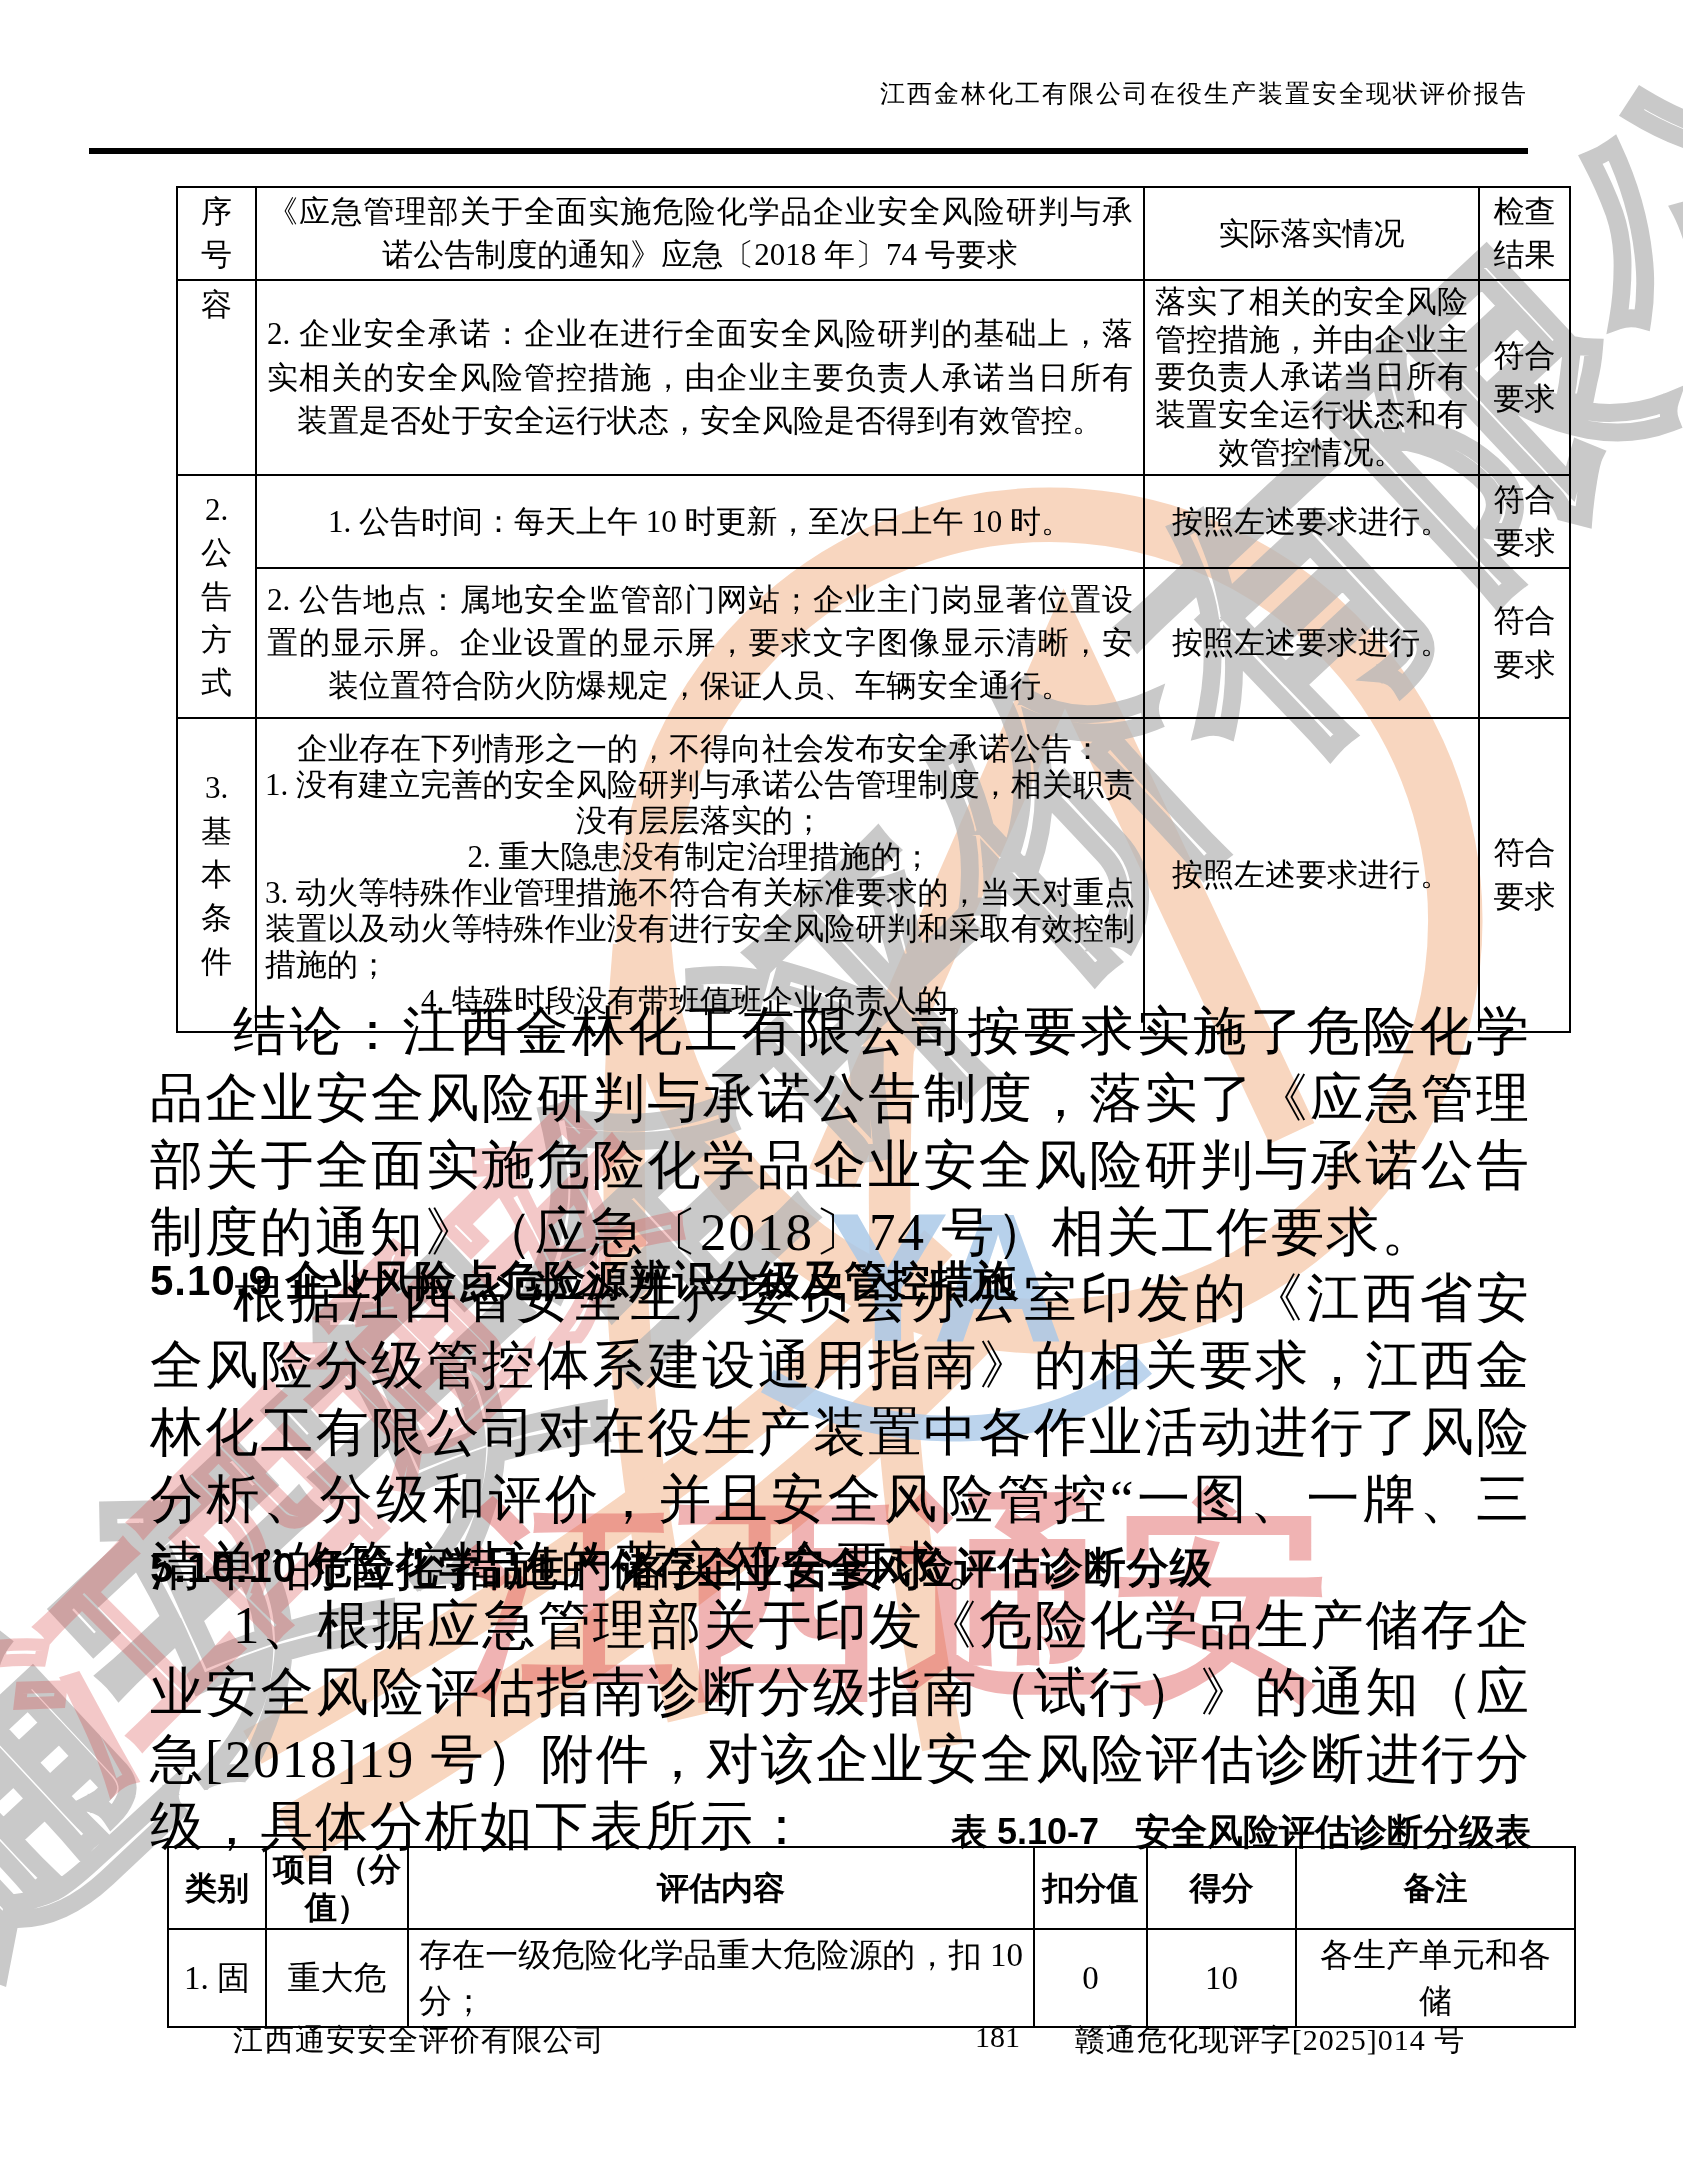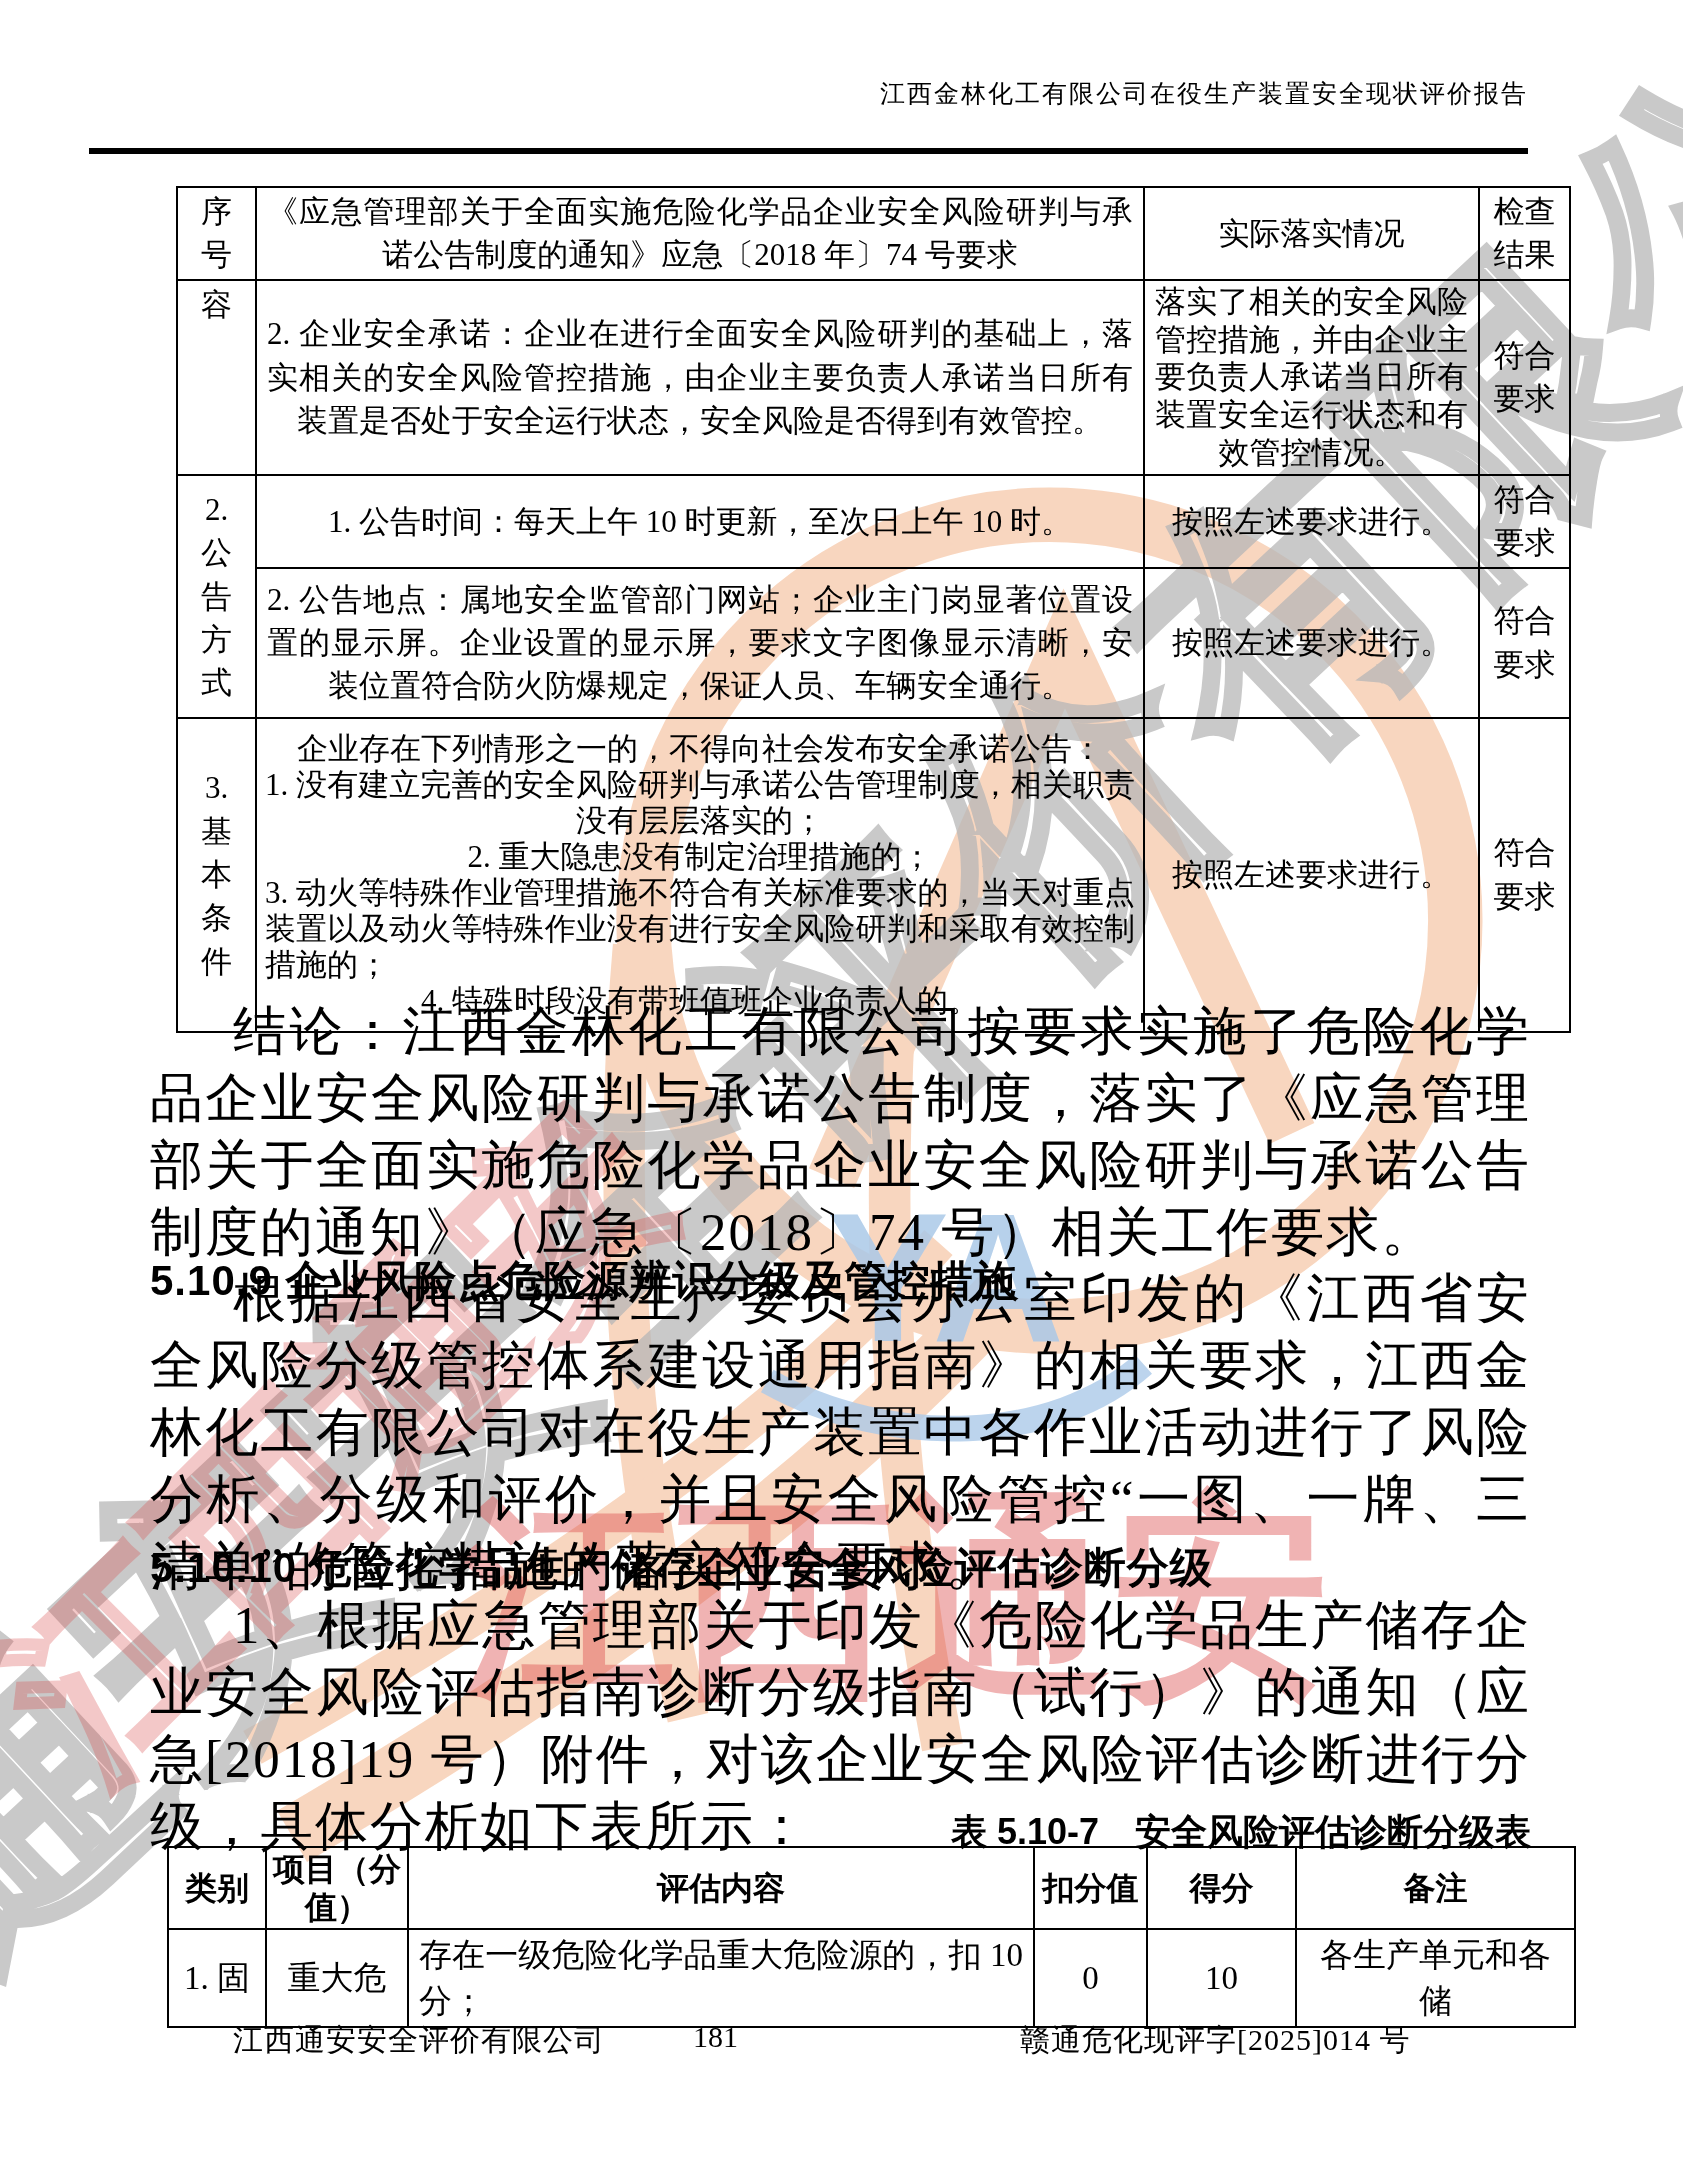--- a/index.html
+++ b/index.html
@@ -56,22 +56,22 @@
   .t2title {
     left:150px; width:1381px; top:1808px; text-align:right;
     font-size:36px; font-weight:bold; font-family:"Liberation Sans", sans-serif;
   }
   #table2 { left:167px; top:1846px; width:1407px; }
   #table2 th { font-weight:bold; font-size:32px; line-height:38px; padding:2px 6px; }
   #table2 td { font-size:33px; }
 
   
   .footer-left  { left:233px;  top:2020px; width:495px;  font-size:30px; letter-spacing:1px; }
-  .footer-page  { left:693px;  top:2020px; width:327px;  font-size:30px; text-align:left; }
-  .footer-right { left:1020px; top:2020px; width:500px;  font-size:30px; text-align:left; letter-spacing:1px; }
+  .footer-page  { left:693px;  top:2020px; width:327px;  font-size:30px; text-align:right; }
+  .footer-right { left:1020px; top:2020px; width:500px;  font-size:30px; text-align:center; letter-spacing:1px; }
 </style>
 </head>
 <body>
 
 <div class="page">
 
   <svg id="wm" class="layer" width="1683" height="2178" viewBox="0 0 1700 2200" xmlns="http://www.w3.org/2000/svg">
 
     <g stroke="#f2ae80" fill="none" opacity="0.5">
       <circle cx="1060" cy="930" r="410" stroke-width="55"></circle>

